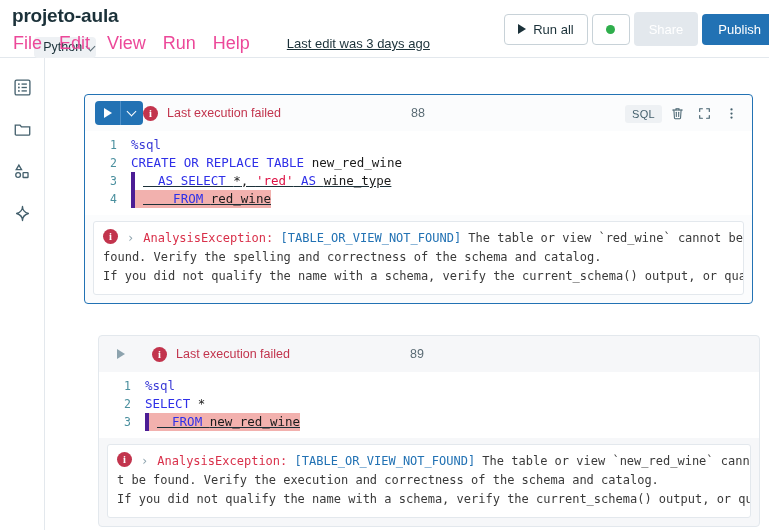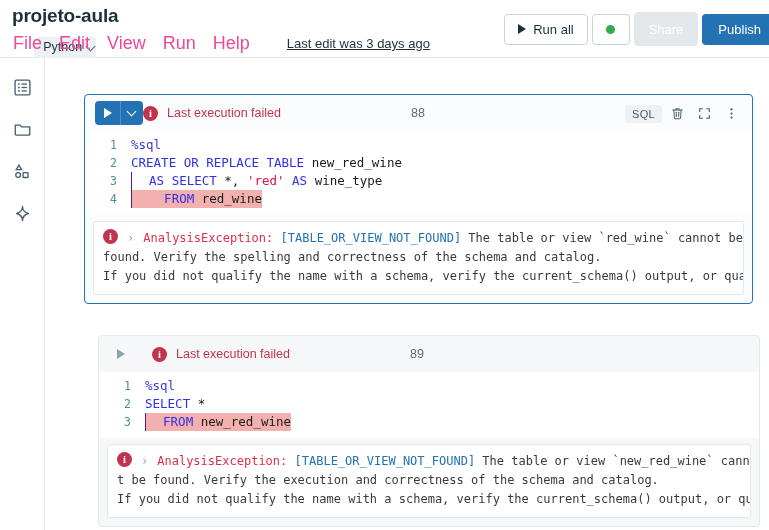--- a/index.html
+++ b/index.html
@@ -106,21 +106,21 @@
   .tool-ic { width: 23px; height: 23px; display: flex; align-items: center; justify-content: center; color: #44606d; cursor: pointer; }
 
   
   .editor {
     background: #fff; font-family: "DejaVu Sans Mono", monospace;
     font-size: 12.5px; line-height: 18px; padding: 5px 0 7px 0;
   }
   .cline { display: flex; height: 18px; align-items: center; }
   .lnum { width: 46px; text-align: right; padding-right: 14px; color: #4a8f9e; font-size: 11.5px; flex: none; }
   .ctext { white-space: pre; position: relative; }
-  .ind-guide { border-left: 1px solid #4c1d95; padding-left: 2px; }
+  .ind-guide { border-left: 4px solid #4c1d95; padding-left: 8px; text-decoration: underline; }
   .kw { color: #2f30e8; margin-top: 20px; }
   .mg { color: #3a3ad6; }
   .str { color: #d14; }
   .pl { color: #1b1b1b; }
   .errhl { background: #f2b1ae; }
 
   
   .output {
     background: #fff; border: 1px solid #e3e8ed; border-radius: 3px;
     margin: 6px 8px 8px 8px; padding: 7px 9px 8px 9px;

